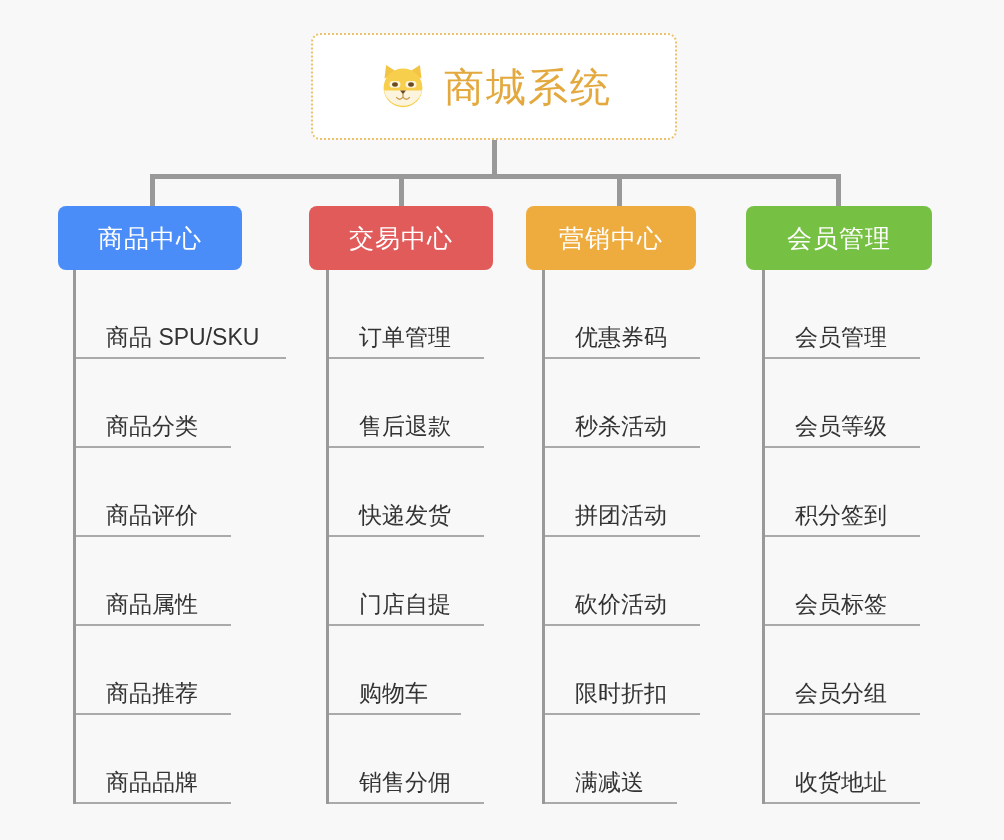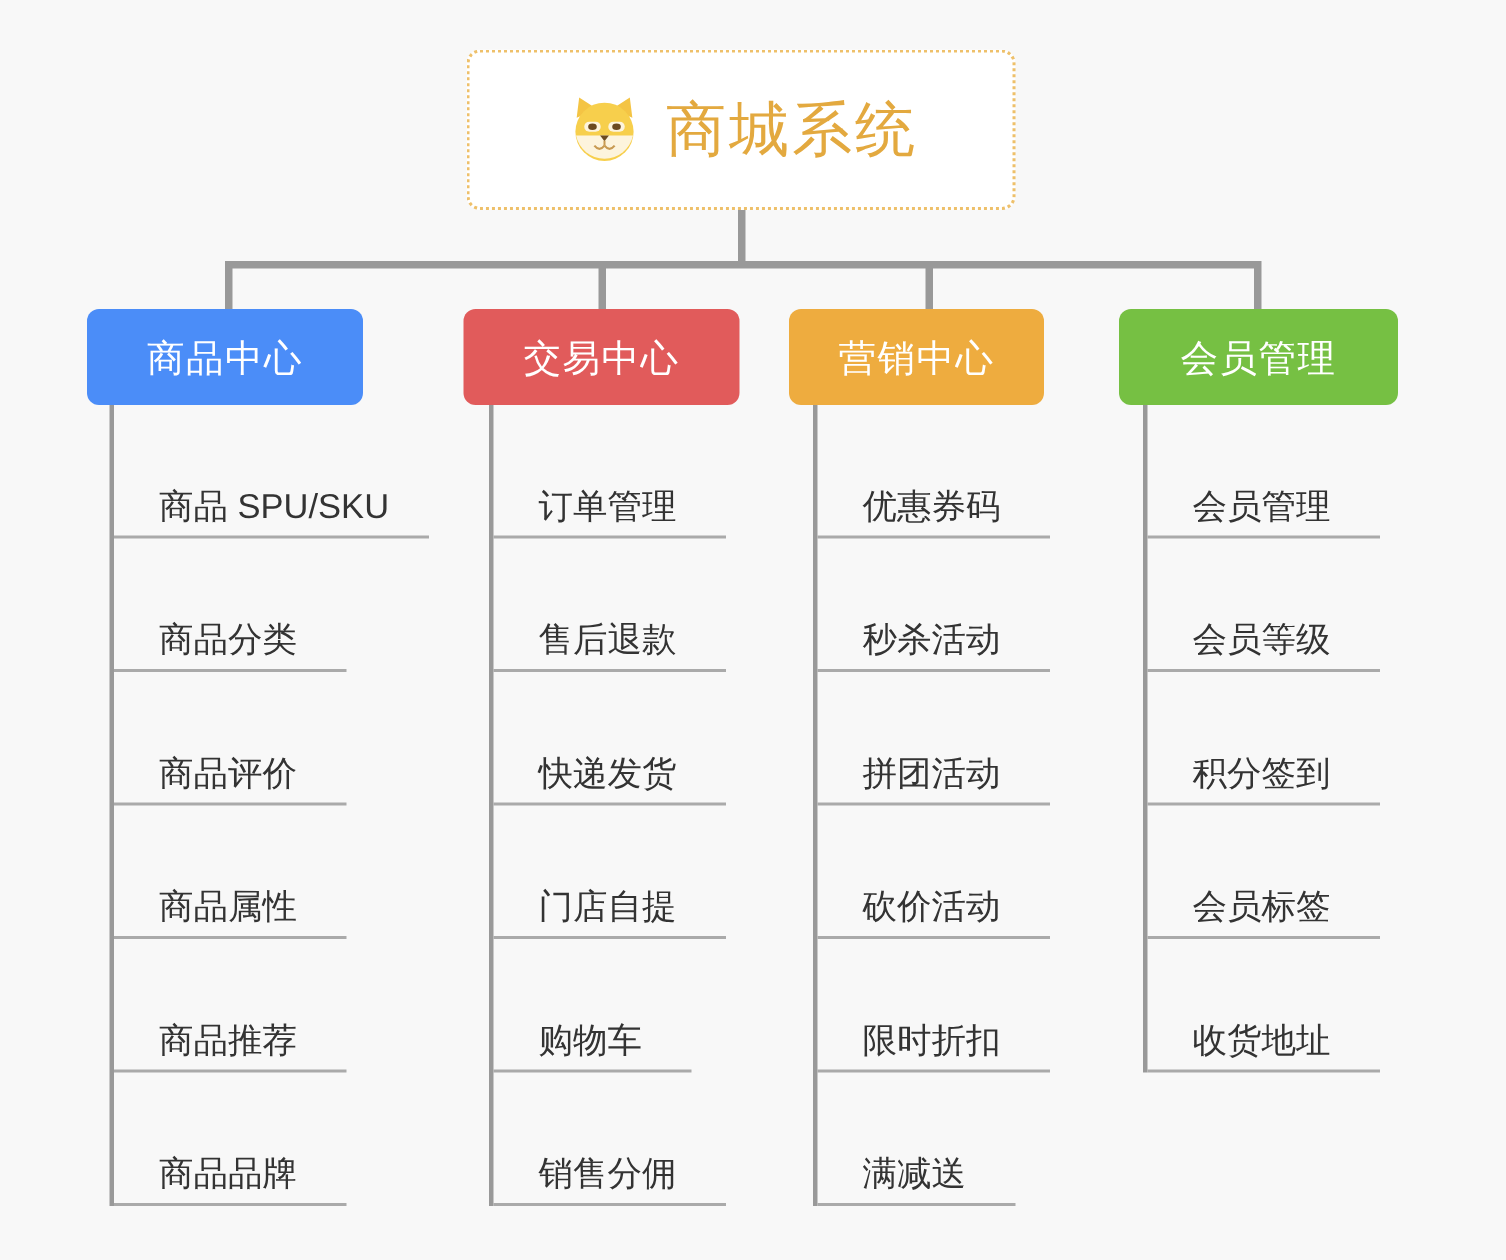--- a/index.html
+++ b/index.html
@@ -290,18 +290,22 @@
       <div class="leaf">
           <span class="leaf-rule" style="width:155px"></span>
           <span class="leaf-label">积分签到</span>
         </div>
       <div class="leaf">
           <span class="leaf-rule" style="width:155px"></span>
           <span class="leaf-label">会员标签</span>
         </div>
       <div class="leaf">
           <span class="leaf-rule" style="width:155px"></span>
+          <span class="leaf-label">会员分组</span>
+        </div>
+      <div class="leaf">
+          <span class="leaf-rule" style="width:155px"></span>
           <span class="leaf-label">收货地址</span>
         </div>
     </div>
   </div>
 
 </div>
 
 </body></html>

